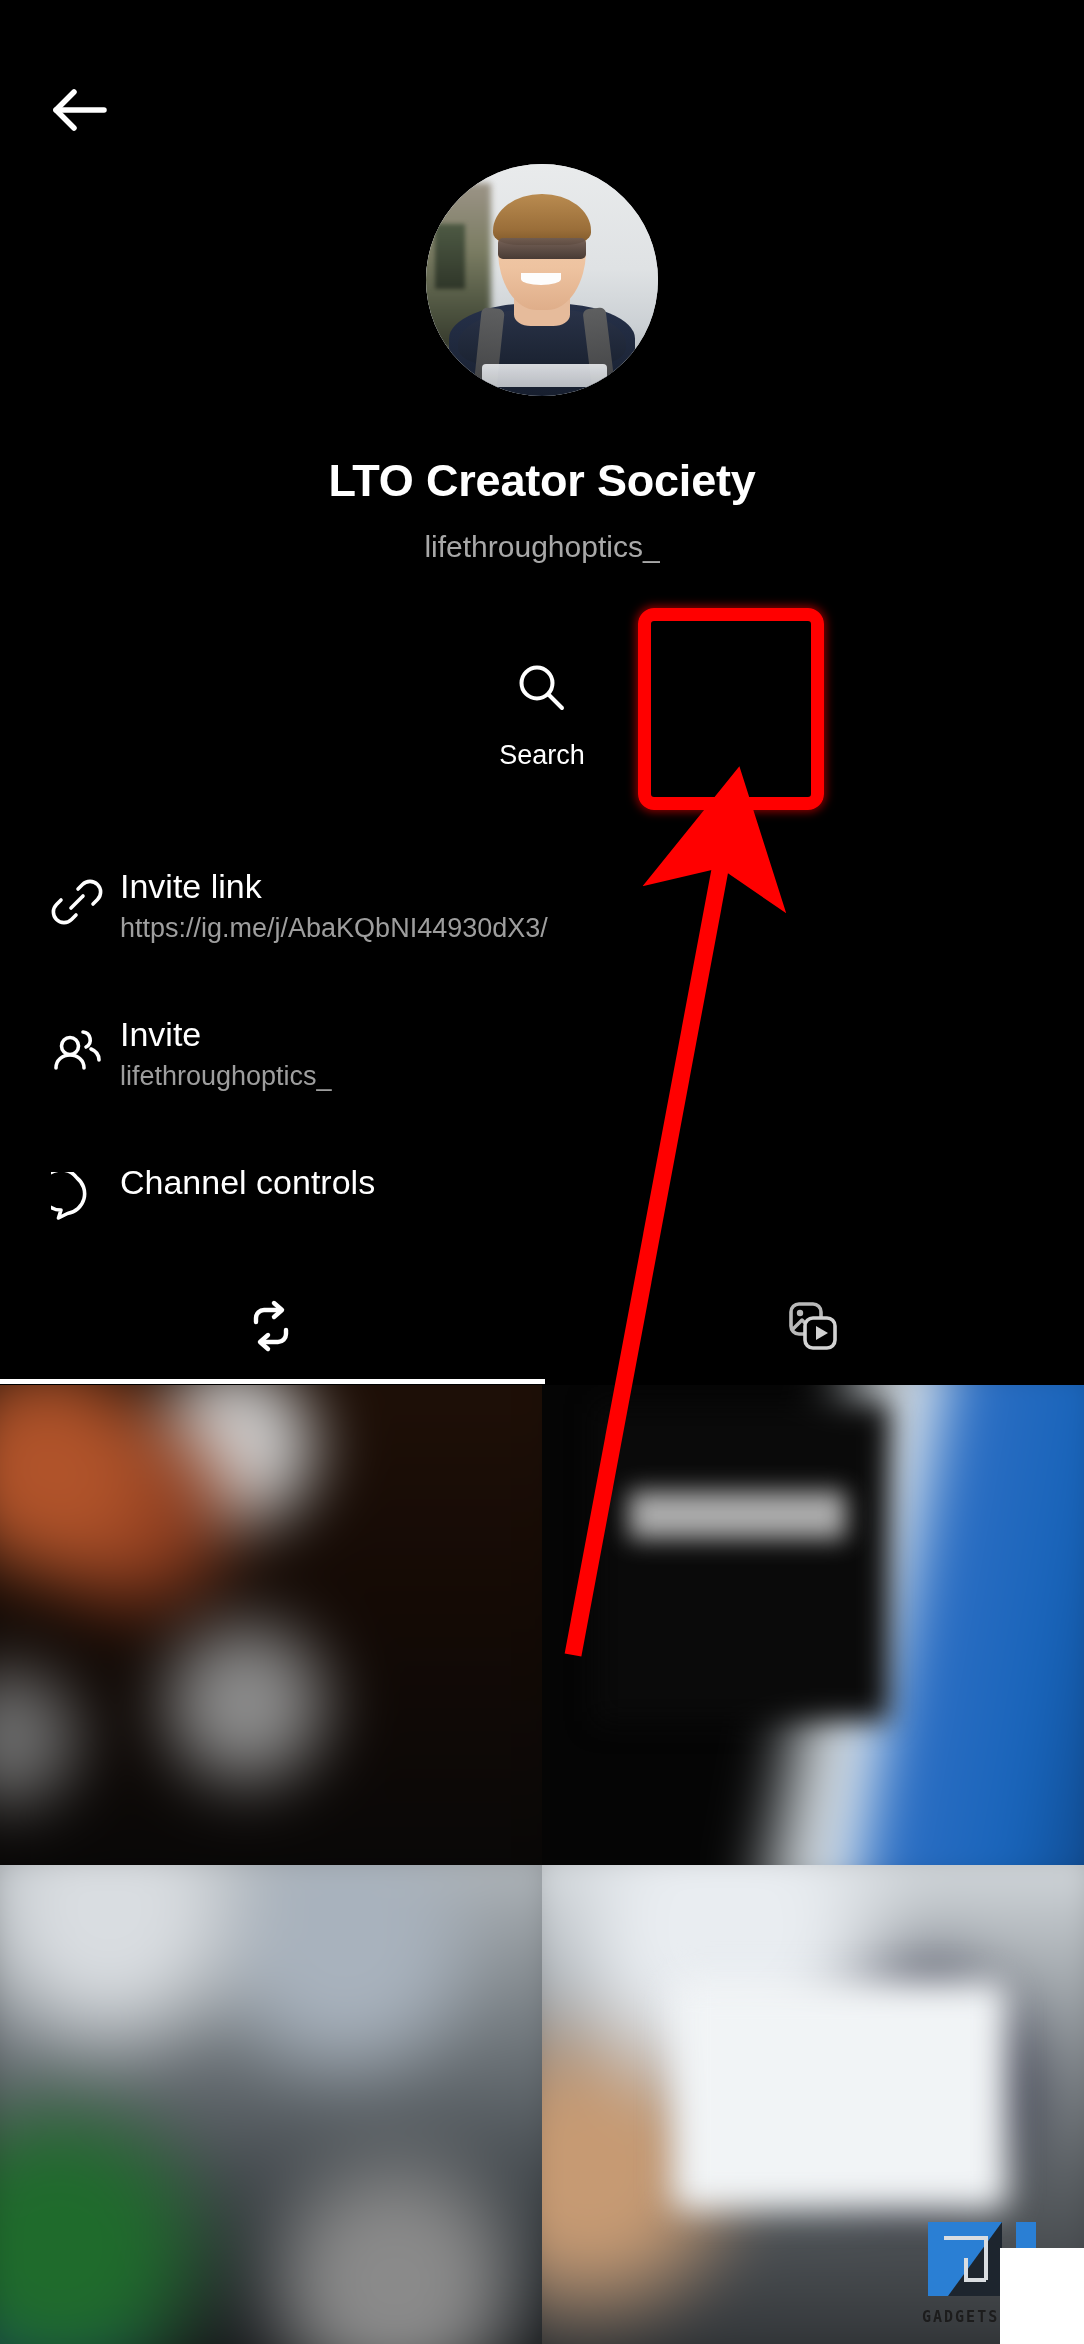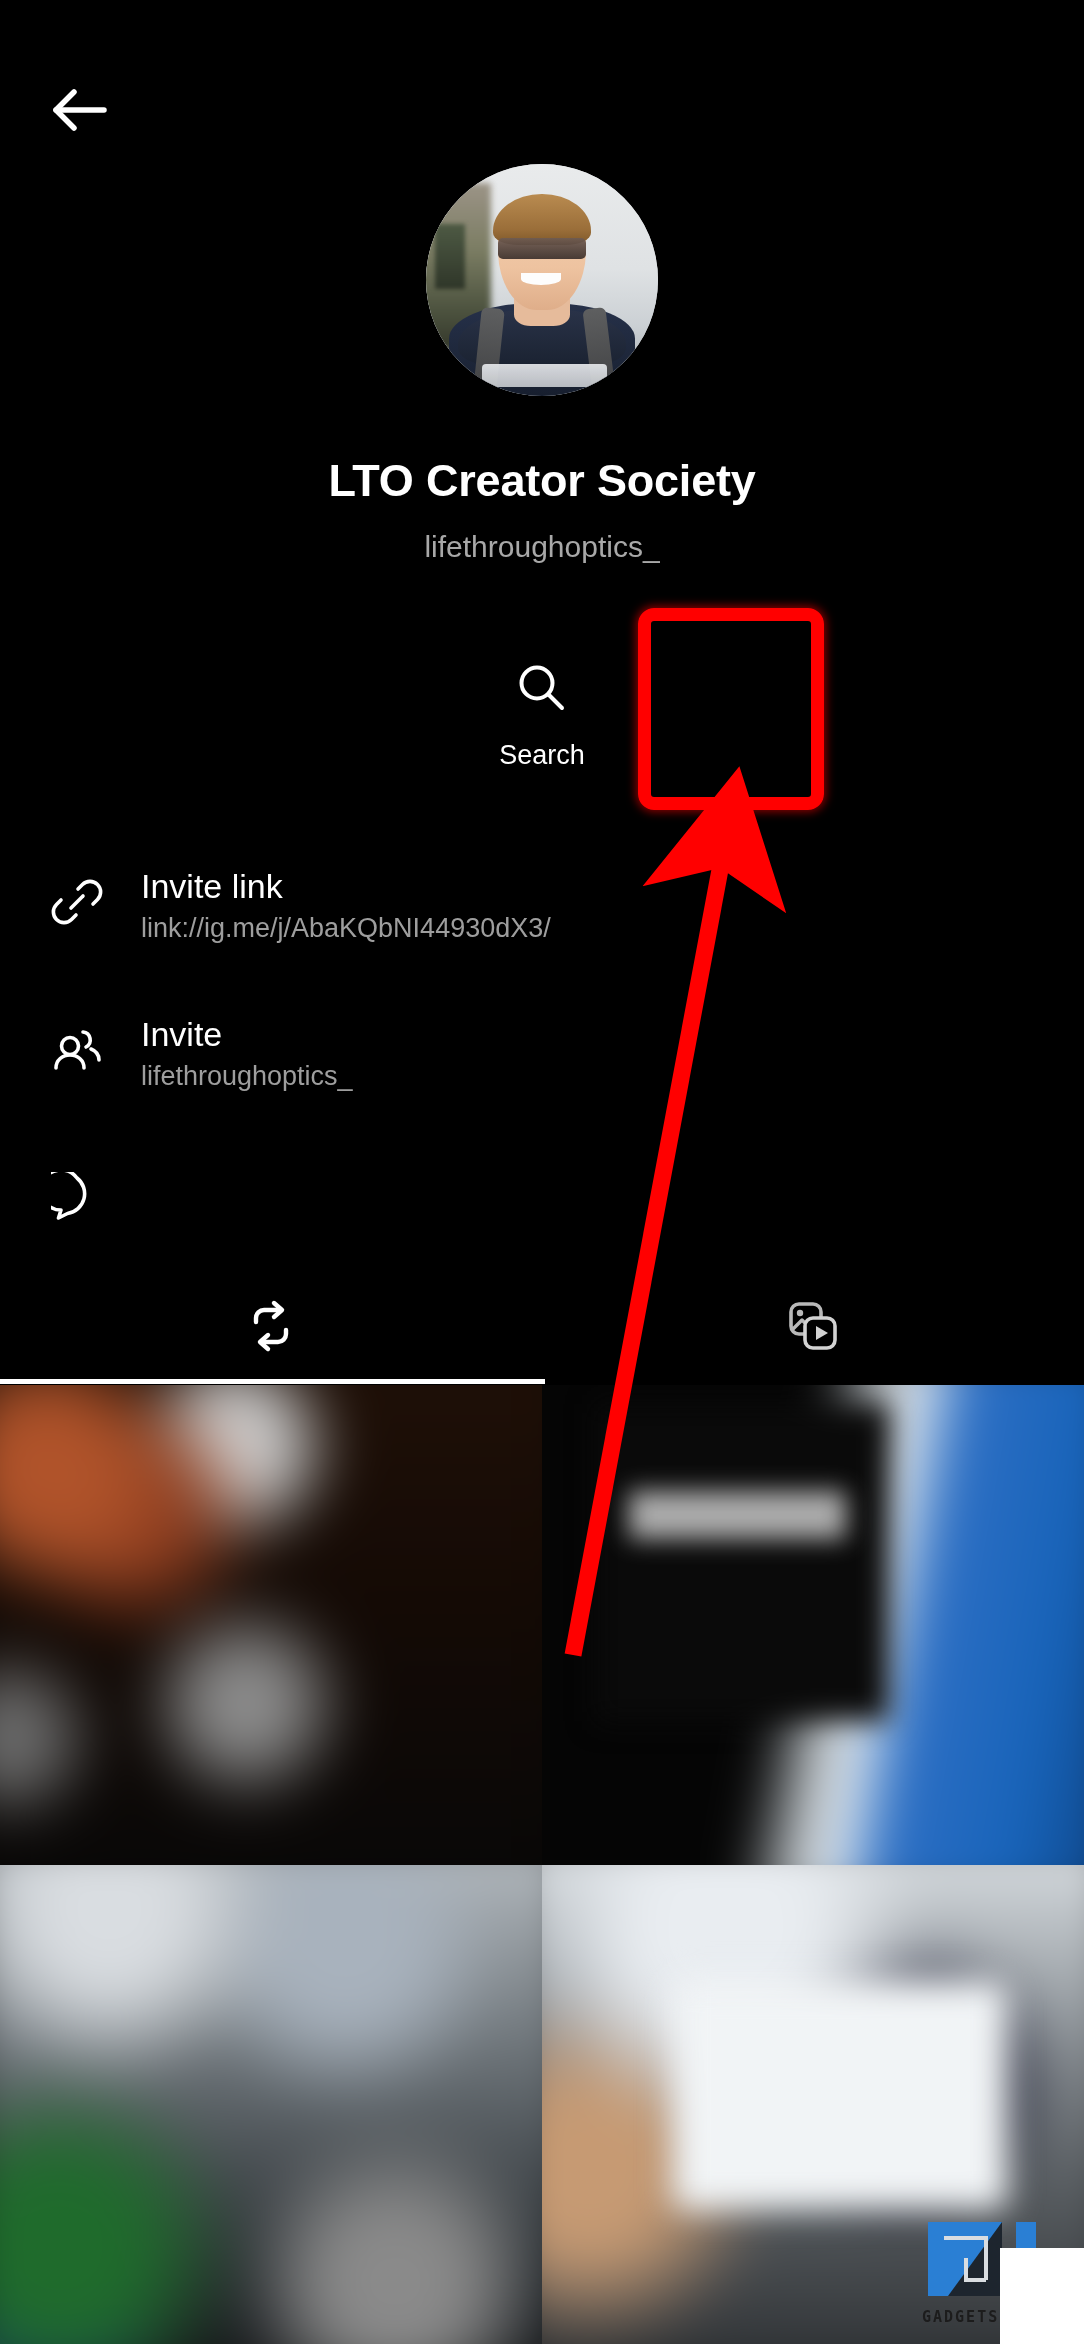--- a/index.html
+++ b/index.html
@@ -187,21 +187,21 @@
     padding:0 0 0 34px;
     height:148px;
     cursor:pointer;
   }
   .row.compact { height:124px; }
   .row .r-ico {
     width:86px; min-width:86px;
     padding-top:18px;
     display:flex; justify-content:center;
   }
-  .row .r-txt { padding-top:8px;margin-left:21px; }
+  .row .r-txt { padding-top:8px; }
   .row .r-title {
     color:#fff;
     font-size:34px;
     font-weight:400;
     line-height:1.18;
   }
   .row .r-sub {
     margin-top:6px;
     color:#9e9e9e;
     font-size:27px;
@@ -401,21 +401,21 @@
       <div class="row">
         <span class="r-ico">
           <svg width="52" height="52" viewBox="0 0 52 52" fill="none">
             <path d="M20 32 L32 20" stroke="#fff" stroke-width="3.6" stroke-linecap="round"></path>
             <path d="M27 13 l4.5-4.5 a10.5 10.5 0 0 1 15 15 L42 28" stroke="#fff" stroke-width="3.6" stroke-linecap="round" fill="none"></path>
             <path d="M25 39 l-4.5 4.5 a10.5 10.5 0 0 1 -15-15 L10 24" stroke="#fff" stroke-width="3.6" stroke-linecap="round" fill="none"></path>
           </svg>
         </span>
         <span class="r-txt">
           <span class="r-title">Invite link</span>
-          <span class="r-sub" style="display:block">link://ig.me/j/AbaKQbNI44930dX3/</span>
+          <span class="r-sub" style="display:block">https://ig.me/j/AbaKQbNI44930dX3/</span>
         </span>
       </div>
 
       <div class="row">
         <span class="r-ico">
           <svg width="52" height="50" viewBox="0 0 52 50" fill="none">
             <circle cx="19" cy="22" r="8.5" stroke="#fff" stroke-width="3.6"></circle>
             <path d="M5 44 c0-8 6.5-13 14-13 s14 5 14 13" stroke="#fff" stroke-width="3.6" stroke-linecap="round" fill="none"></path>
             <path d="M32 8 a8 8 0 0 1 3 15" stroke="#fff" stroke-width="3.6" stroke-linecap="round" fill="none"></path>
             <path d="M40 25 c5 2 8 6 8 11" stroke="#fff" stroke-width="3.6" stroke-linecap="round" fill="none"></path>
@@ -425,20 +425,23 @@
           <span class="r-title">Invite</span>
           <span class="r-sub" style="display:block">lifethroughoptics_</span>
         </span>
       </div>
 
       <div class="row compact">
         <span class="r-ico">
           <svg width="52" height="52" viewBox="0 0 52 52" fill="none">
             <path d="M26 6 a20 20 0 1 0 -16 32 l-2.5 8 9-4.5 A20 20 0 0 0 26 6 Z" stroke="#fff" stroke-width="3.6" stroke-linejoin="round" fill="none"></path>
           </svg>
+        </span>
+        <span class="r-txt">
+          <span class="r-title">Channel controls</span>
         </span>
       </div>
 
     </div>
 
     <div class="tabbar">
       <div class="tab">
         <span>
           <svg width="56" height="56" viewBox="0 0 56 56" fill="none">
             <path d="M13 24 v-4 a8 8 0 0 1 8-8 h17" stroke="#fff" stroke-width="4.4" stroke-linecap="round" stroke-linejoin="round" fill="none"></path>

